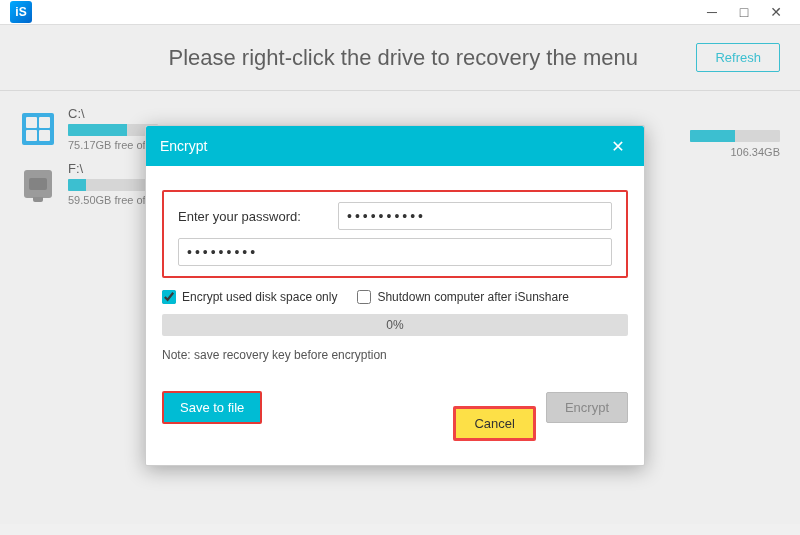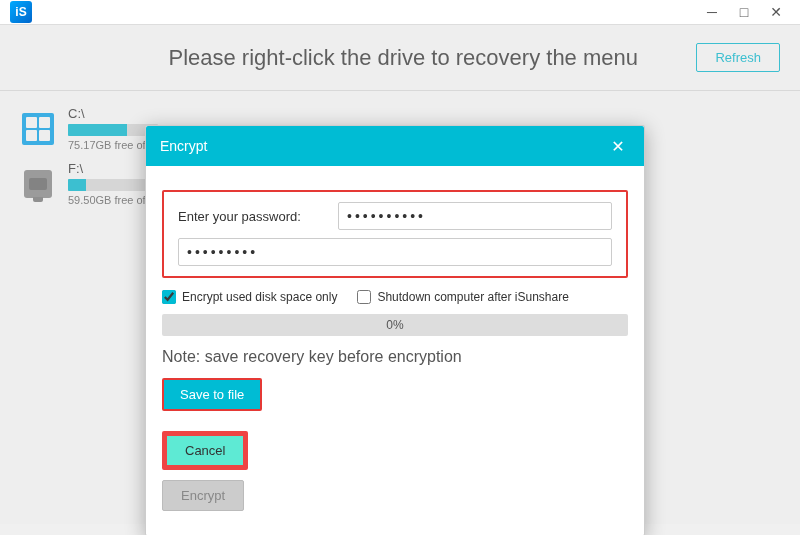--- a/index.html
+++ b/index.html
@@ -293,50 +293,50 @@
     }
     .progress-text {
       position: relative;
       z-index: 1;
       font-size: 12px;
       color: #555;
     }
 
     
     .note-text {
-      font-size: 16px;
+      font-size: 12px;
       color: #555;
       margin-bottom: 12px;
     }
 
     
     .action-row {
       display: flex;
-      align-items: flex-start;
+      align-items: center;
       gap: 10px;
-      flex-direction: column;
     }
     .save-btn {
       background: #00bcd4;
       color: white;
       border: 2px solid #e53935;
       padding: 7px 16px;
       font-size: 13px;
       cursor: pointer;
       border-radius: 2px;
     }
     .spacer { flex: 1; }
     .cancel-btn {
-      background: #5eead4;
-      color: #333;
-      border: 5px solid #ef4444;
+      background: #fde047;
+      color: #333;
+      border: 3px solid #ef4444;
       padding: 7px 18px;
       font-size: 13px;
       cursor: pointer;
       border-radius: 2px;
+      margin-top: 32px;
     }
     .encrypt-btn {
       background: #cccccc;
       color: #888;
       border: 1px solid #bbb;
       padding: 7px 18px;
       font-size: 13px;
       cursor: default;
       border-radius: 2px;
     }
@@ -393,20 +393,26 @@
       <div class="drive-info">
         <span class="drive-letter">F:\</span>
         <div class="drive-bar-container">
           <div class="drive-bar-fill" style="width:20%"></div>
         </div>
         <span class="drive-size">59.50GB free of 60</span>
       </div>
     </div>
   </div>
 
+  <div class="right-drive">
+    <div class="drive-bar-container" style="width:90px">
+      <div class="drive-bar-fill" style="width:50%"></div>
+    </div>
+    <span class="right-drive-size">106.34GB</span>
+  </div>
 
   <div class="overlay"></div>
 
   <div class="modal">
 
     <div class="modal-header">
       <span class="modal-title">Encrypt</span>
       <button class="modal-close">✕</button>
     </div>
 

